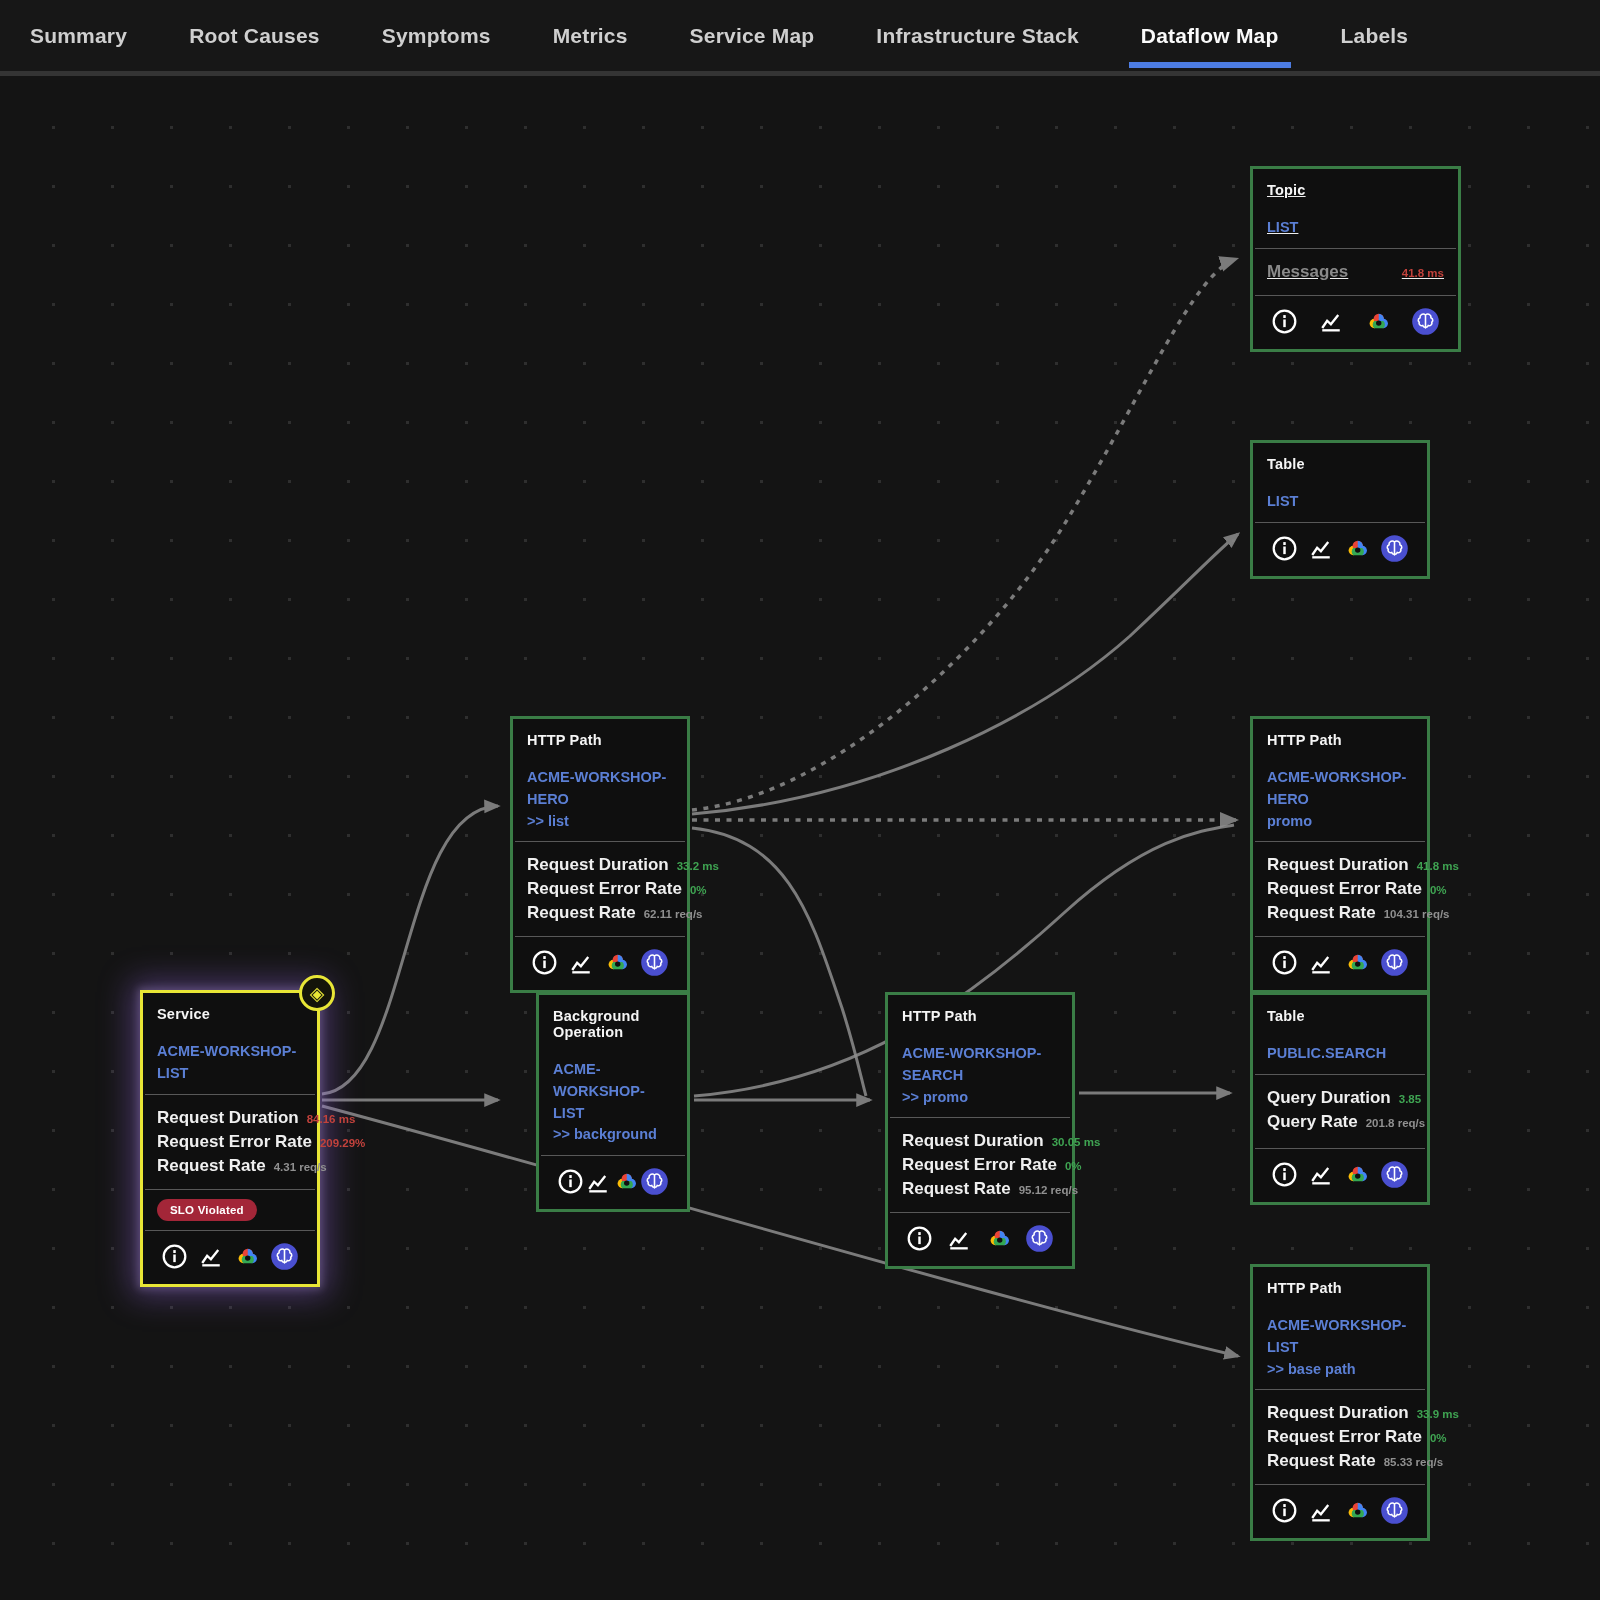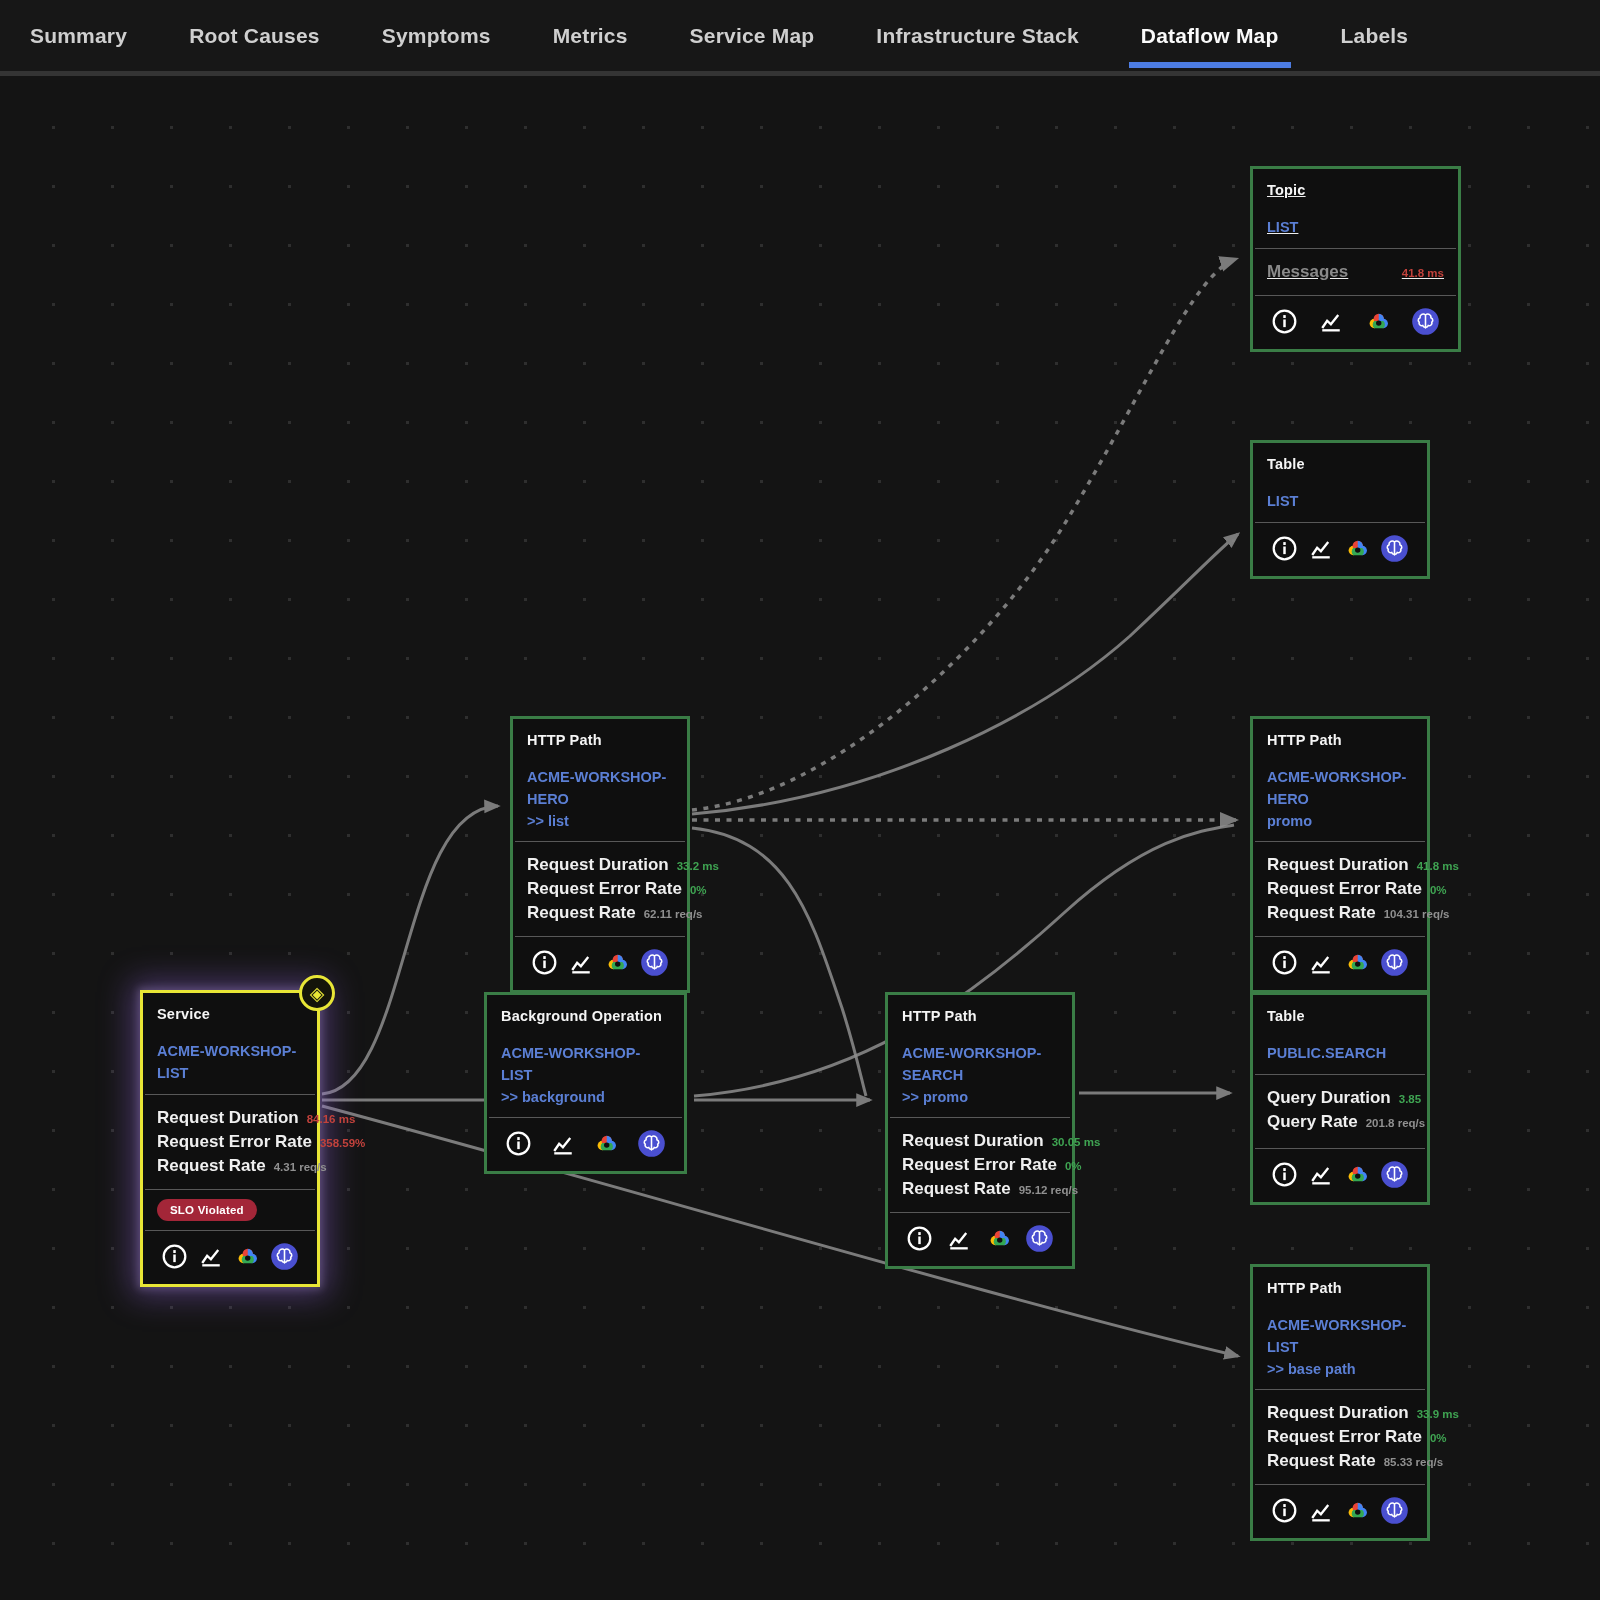--- a/index.html
+++ b/index.html
@@ -108,21 +108,21 @@
     <div class="n-sec n-title">
       <div>ACME-WORKSHOP-LIST</div>
     </div>
     <div class="n-sec">
       <div class="m-row">
           <span class="m-label">Request Duration</span>
           <span class="m-val" data-tone="bad">84.16 ms</span>
         </div>
       <div class="m-row">
           <span class="m-label">Request Error Rate</span>
-          <span class="m-val" data-tone="bad">358.59%</span>
+          <span class="m-val" data-tone="bad">209.29%</span>
         </div>
       <div class="m-row">
           <span class="m-label">Request Rate</span>
           <span class="m-val" data-tone="neutral">4.31 req/s</span>
         </div>
     </div>
     <div class="n-sec">
       <span class="badge-slo">SLO Violated</span>
     </div>
     <div class="n-sec n-icons">
@@ -204,21 +204,21 @@
         </span>
         <span>
           <svg width="29" height="29" viewBox="0 0 24 24">
             <circle cx="12" cy="12" r="11" fill="#4a4fd0"></circle>
             <path d="M12 6.6v10.8M12 6.6c-1-.9-2.4-1-3.4-.3-1 .6-1.3 1.6-1.1 2.5-.9.3-1.5 1.1-1.5 2.1 0 .7.3 1.3.8 1.7-.3.8-.1 1.7.6 2.3.6.6 1.5.8 2.3.5.3.9 1.2 1.6 2.3 1.6M12 6.6c1-.9 2.4-1 3.4-.3 1 .6 1.3 1.6 1.1 2.5.9.3 1.5 1.1 1.5 2.1 0 .7-.3 1.3-.8 1.7.3.8.1 1.7-.6 2.3-.6.6-1.5.8-2.3.5-.3.9-1.2 1.6-2.3 1.6" fill="none" stroke="#fff" stroke-width="1.3" stroke-linecap="round"></path>
           </svg>
         </span>
       </div>
   </div>
 
-  <div class="node" style="left:484px;top:992px;width:203px;">
+  <div class="node" style="left:536px;top:992px;width:154px;">
     <div class="n-header">Background Operation</div>
     <div class="n-sec n-title">
       <div>ACME-WORKSHOP-LIST</div>
       <div>&gt;&gt; background</div>
     </div>
     <div class="n-sec n-icons">
         <span>
           <svg width="27" height="27" viewBox="0 0 24 24">
             <circle cx="12" cy="12" r="9.6" fill="none" stroke="#fff" stroke-width="2"></circle>
             <rect x="10.9" y="10.2" width="2.2" height="6.8" fill="#fff"></rect>

